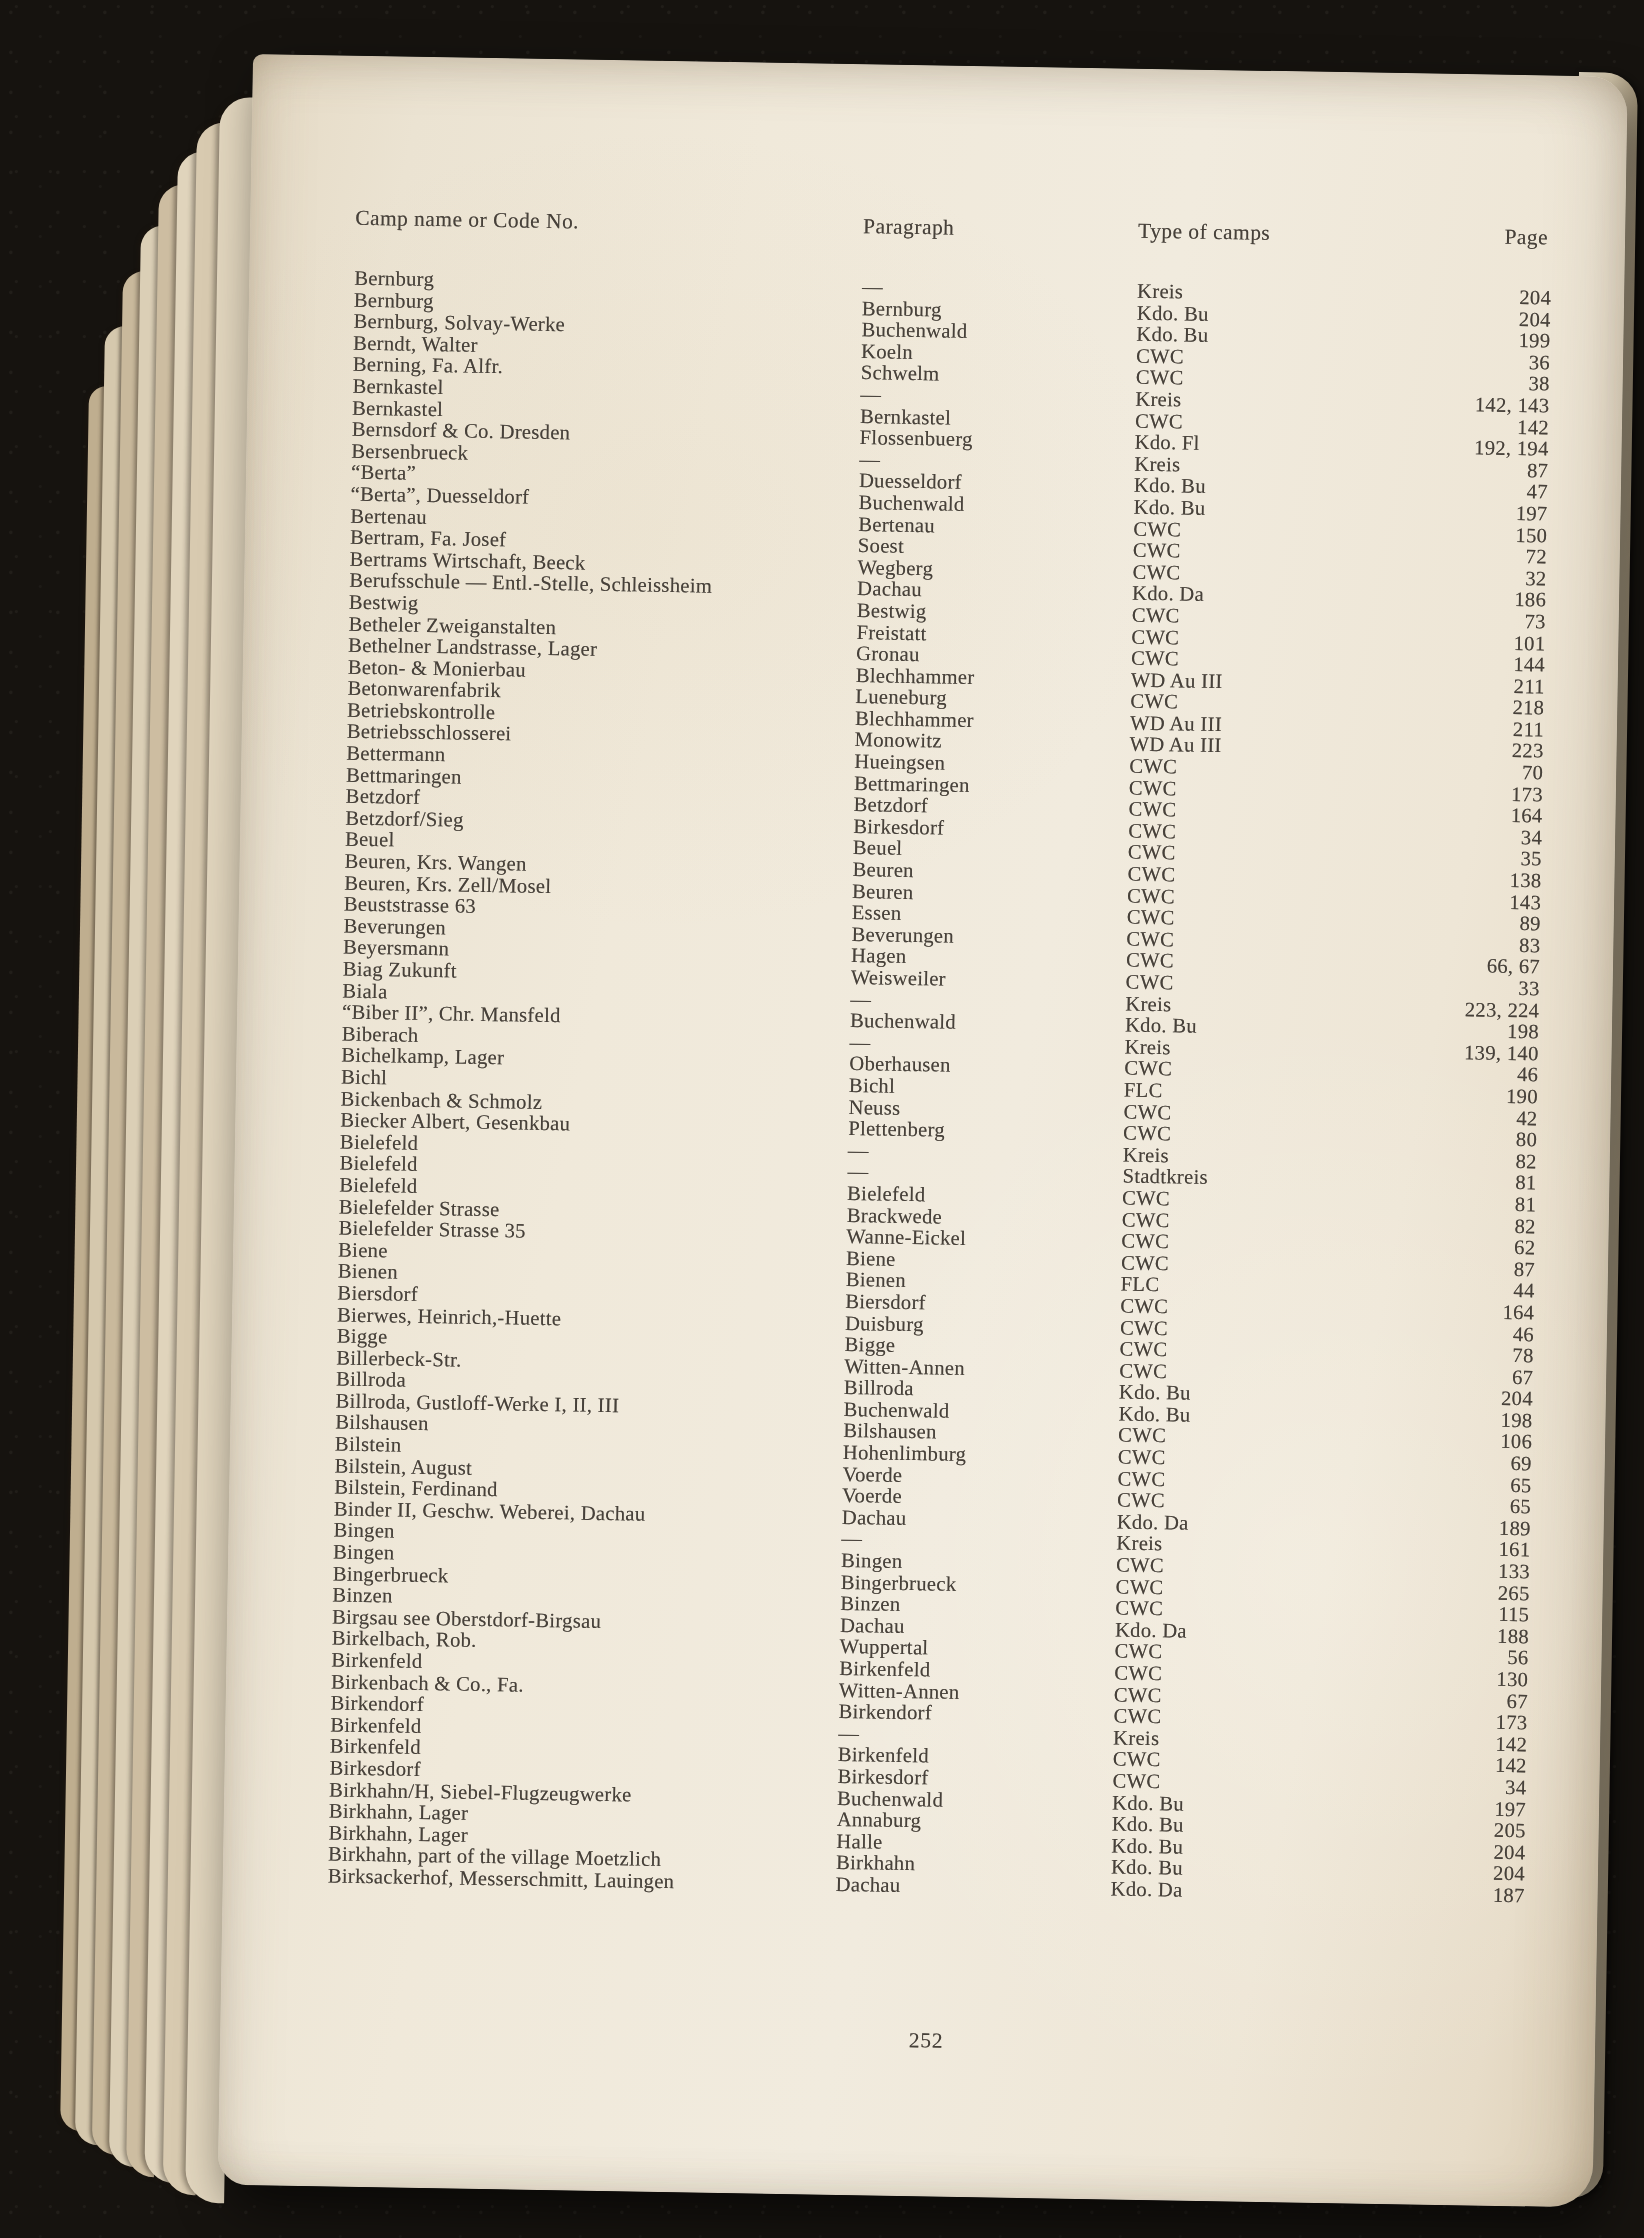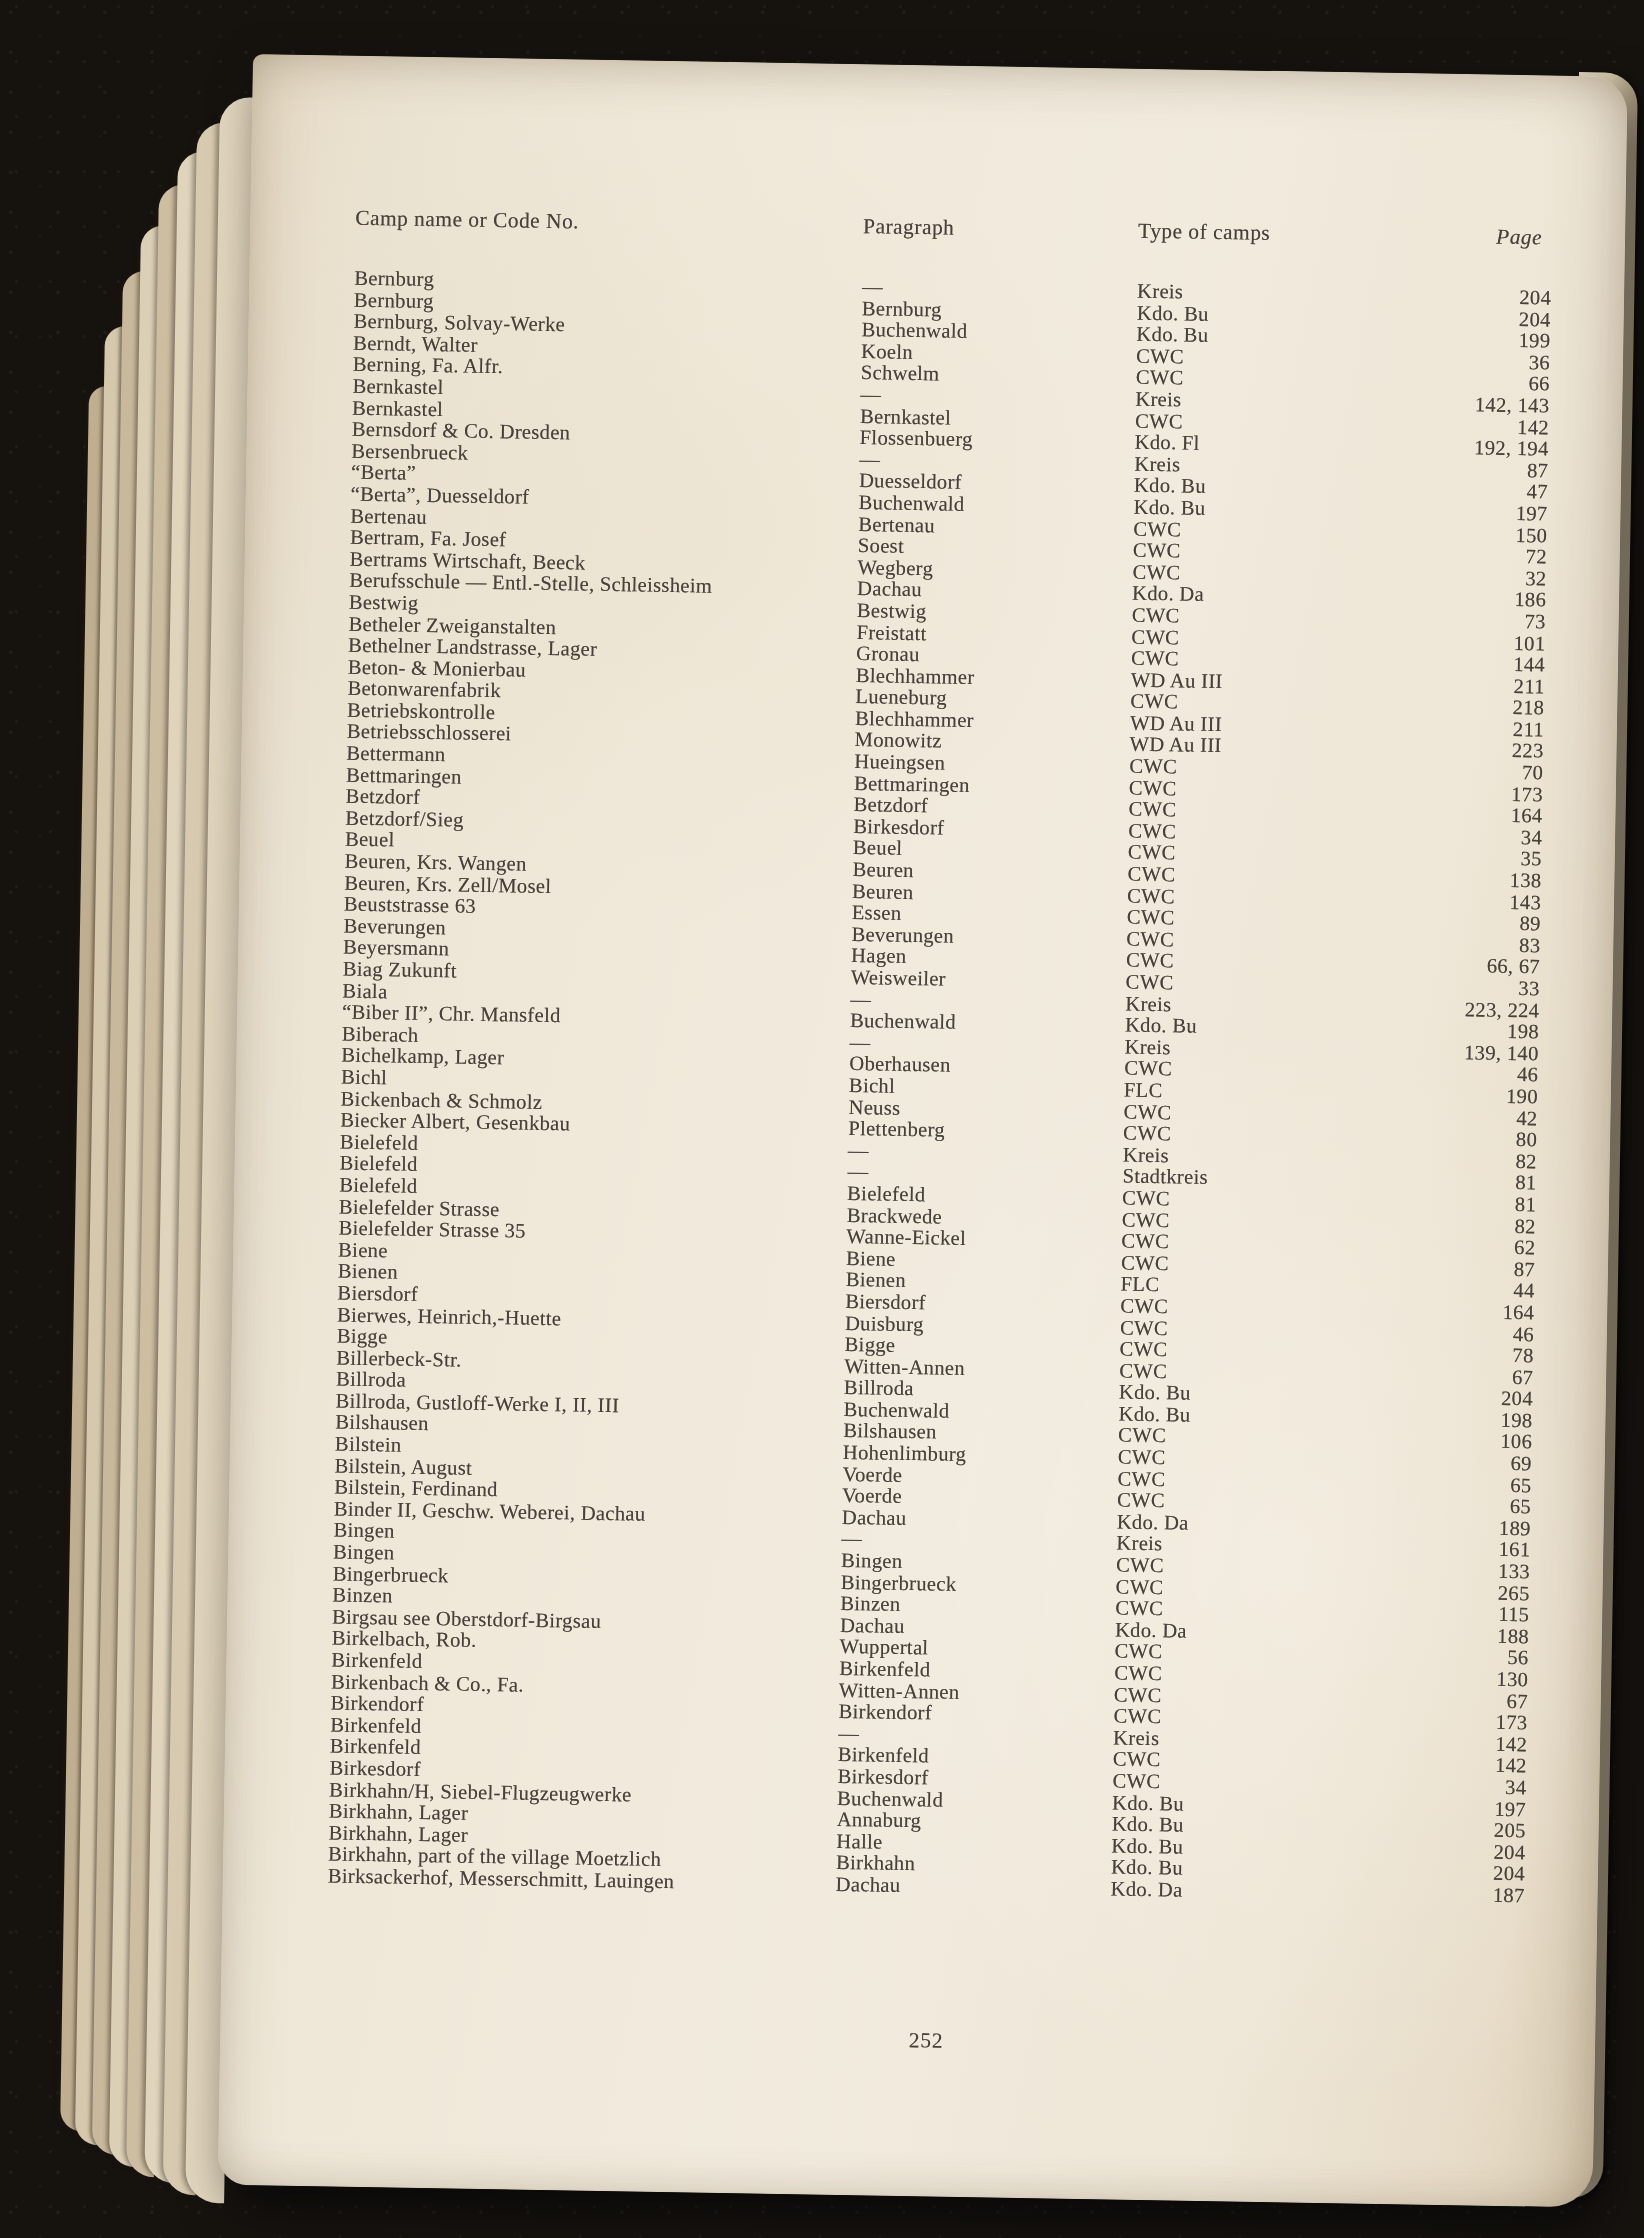--- a/index.html
+++ b/index.html
@@ -51,21 +51,21 @@
     position: absolute;
     left: 105px; top: 150px; width: 1202px;
     color: #47413a;
     text-shadow: 0 0 0.6px rgba(71,65,58,0.55);
   }
   .thead { position: relative; height: 25px; font-size: 21.4px; letter-spacing: 0.5px; }
   .thead .h { position: absolute; top: 0; white-space: nowrap; }
   .h-name { left: 0; }
   .h-par  { left: 508px; }
   .h-type { left: 783px; }
-  .h-page { right: 15px; font-style: italic; }
+  .h-page { right: 9px; }
   .tbody { margin-top: 36px; font-size: 20.6px; letter-spacing: 0.3px; }
   .row { position: relative; height: 21.6px; }
   .cell { position: absolute; top: 0; white-space: nowrap; }
   .c-name { left: 0; }
   .c-par  { left: 508px; }
   .c-type { left: 783px; }
   .c-page { right: 5px; }
   .folio {
     position: relative;
     margin-top: 132px;
@@ -123,21 +123,21 @@
         <div class="row">
     <span class="cell c-name">Berndt, Walter</span>
     <span class="cell c-par">Koeln</span>
     <span class="cell c-type">CWC</span>
     <span class="cell c-page">36</span>
   </div>
         <div class="row">
     <span class="cell c-name">Berning, Fa. Alfr.</span>
     <span class="cell c-par">Schwelm</span>
     <span class="cell c-type">CWC</span>
-    <span class="cell c-page">66</span>
+    <span class="cell c-page">38</span>
   </div>
         <div class="row">
     <span class="cell c-name">Bernkastel</span>
     <span class="cell c-par">—</span>
     <span class="cell c-type">Kreis</span>
     <span class="cell c-page">142, 143</span>
   </div>
         <div class="row">
     <span class="cell c-name">Bernkastel</span>
     <span class="cell c-par">Bernkastel</span>

